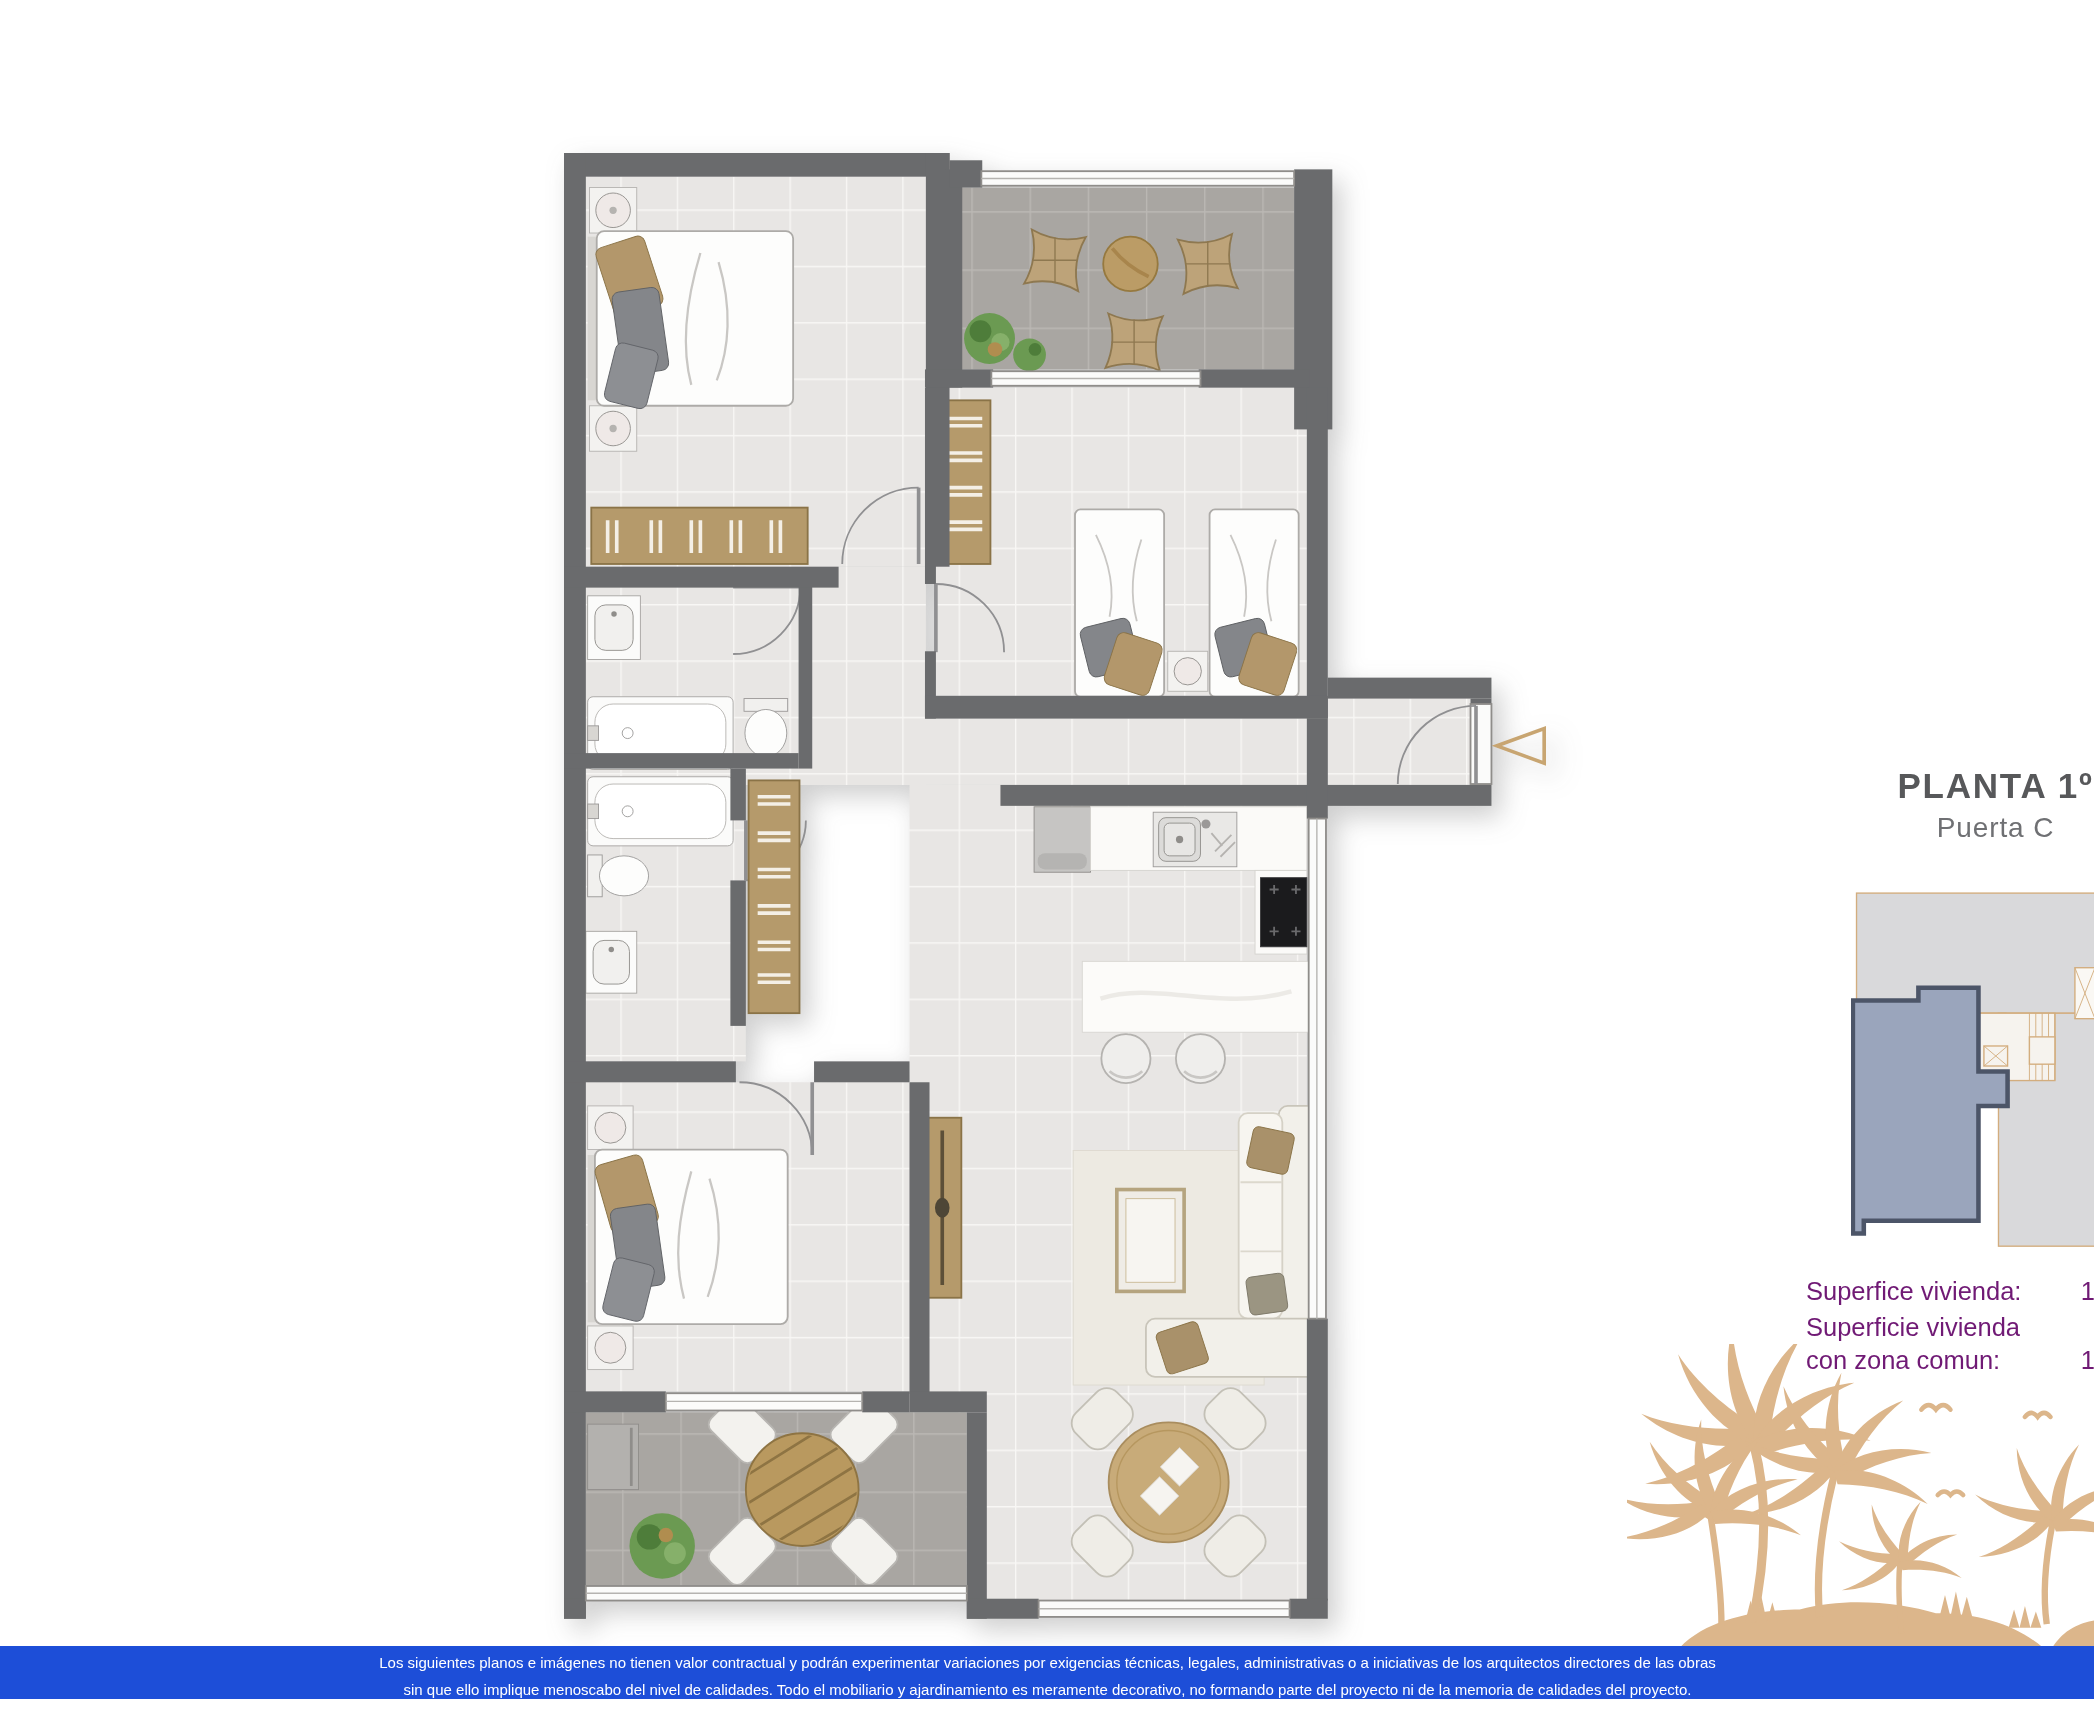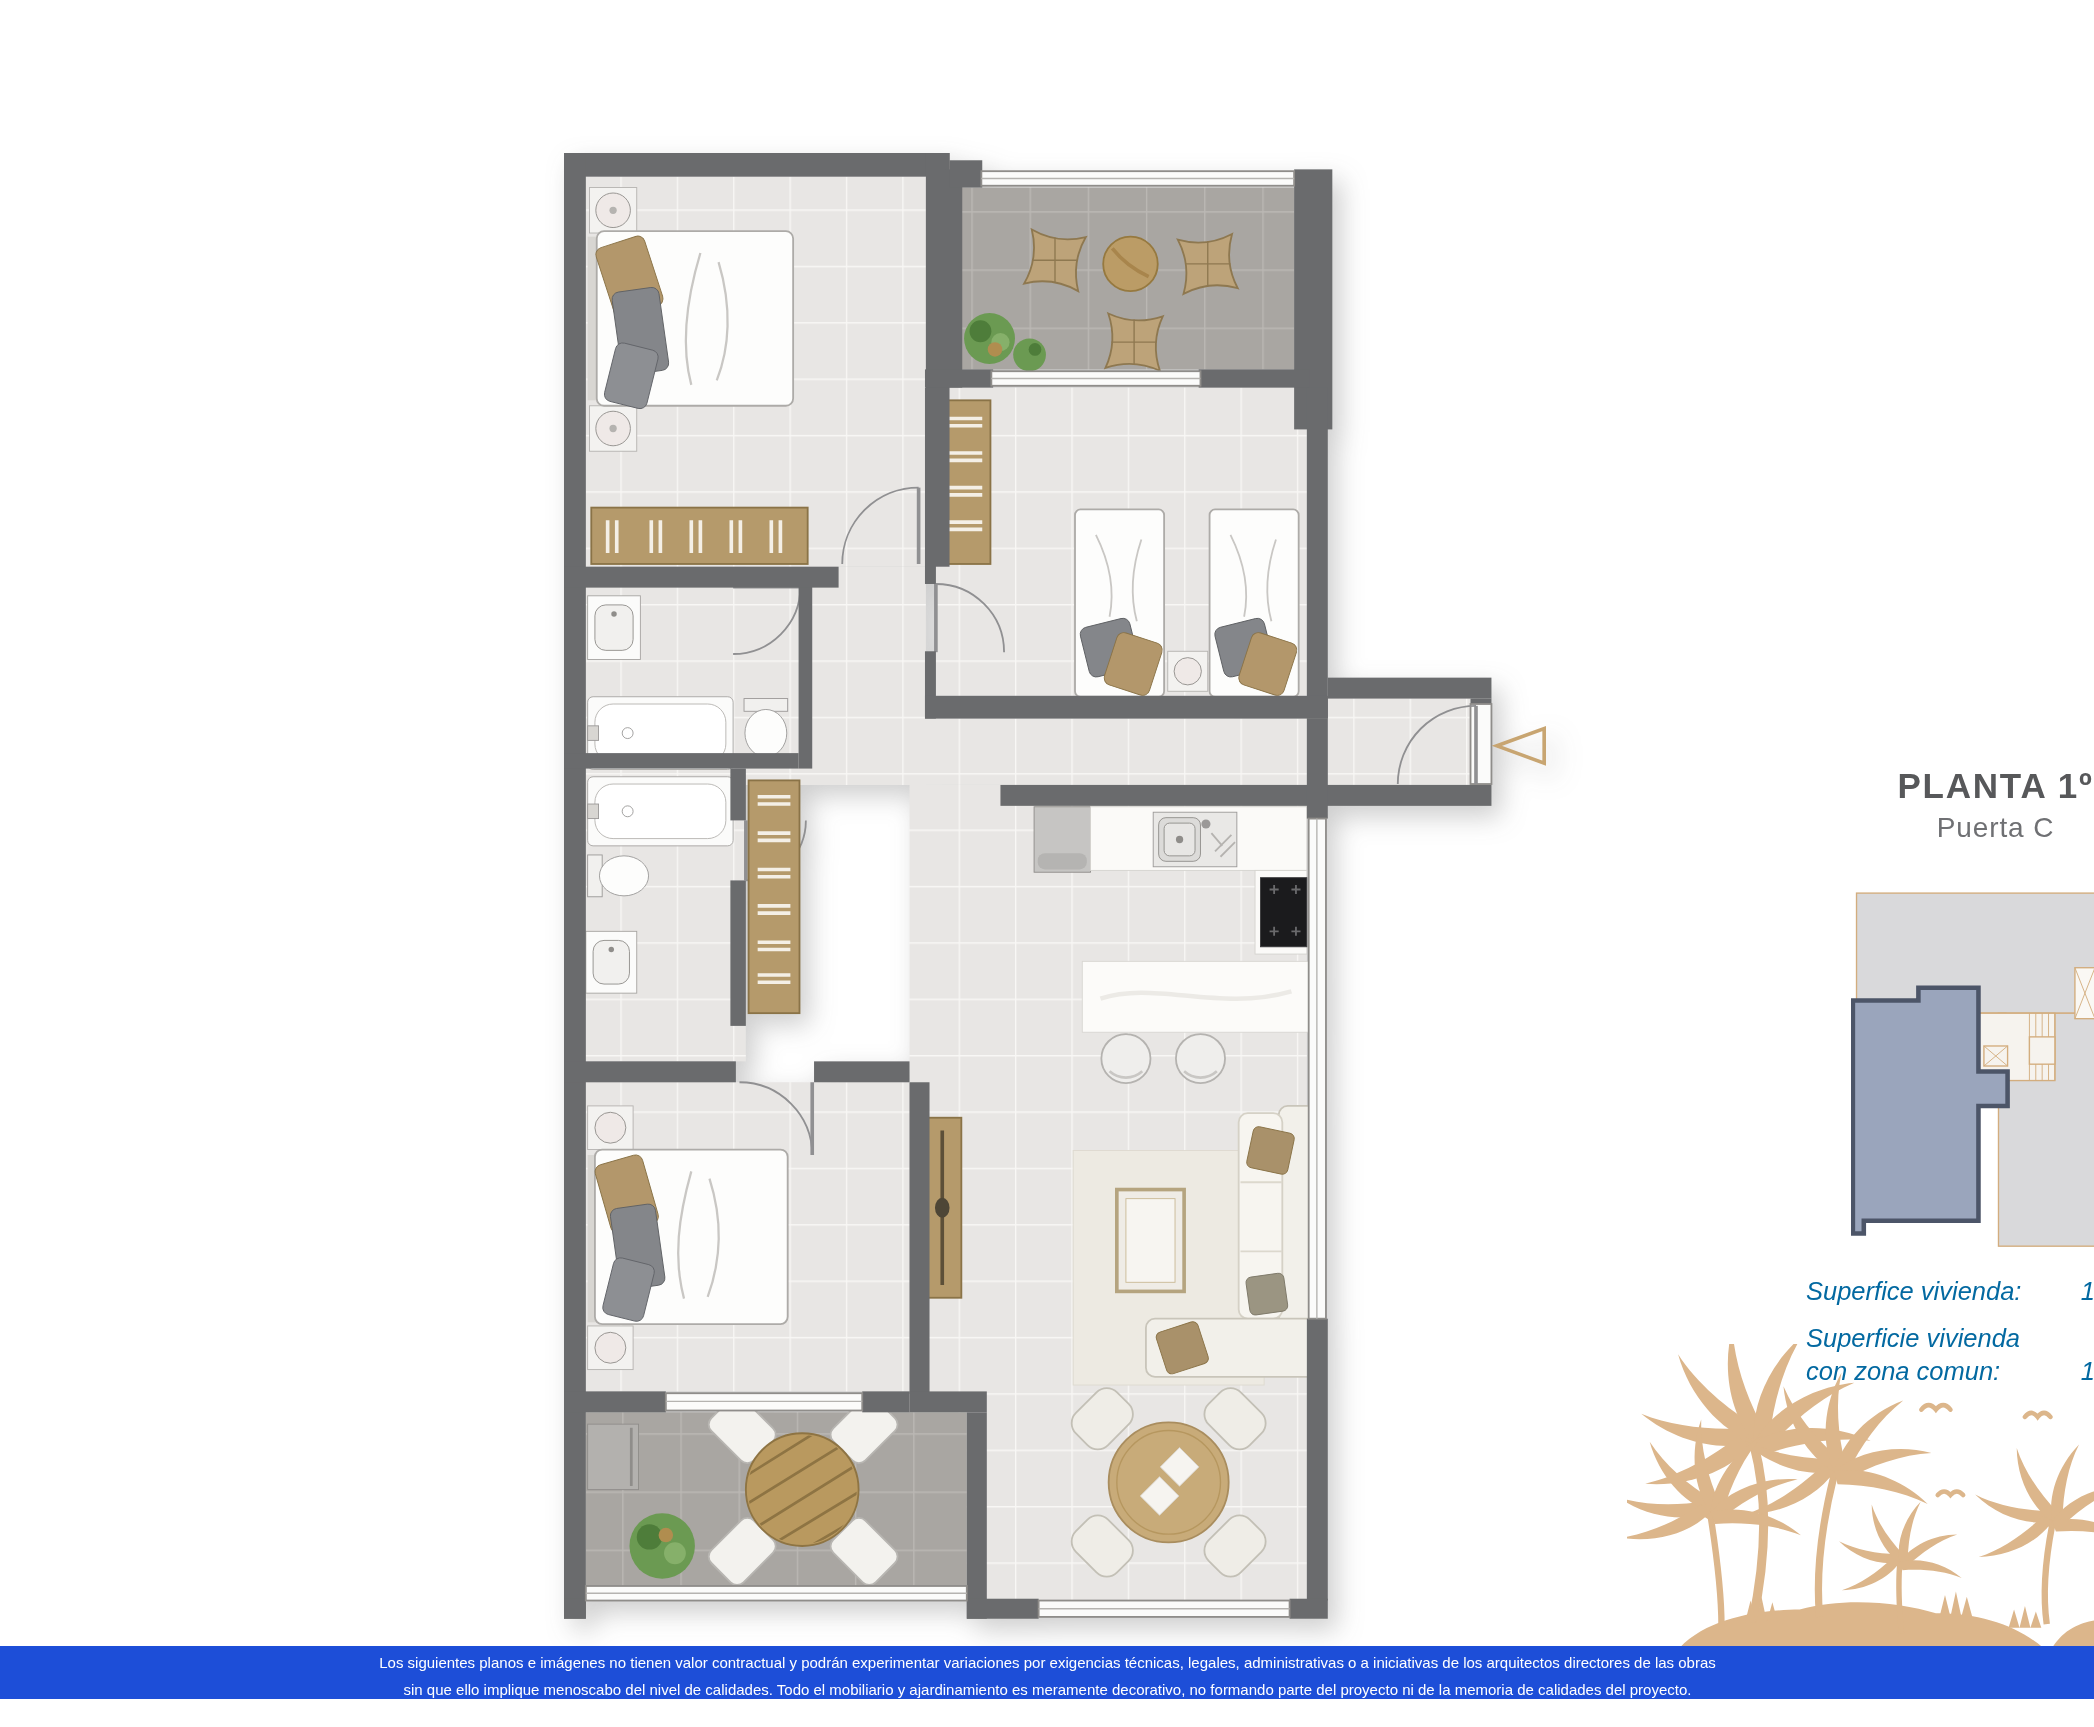--- a/index.html
+++ b/index.html
@@ -9,24 +9,24 @@
   }
   .abs{position:absolute;}
   
   #plan{left:564px;top:153px;width:982px;height:1473px;
         filter:drop-shadow(9px 11px 12.7px rgba(60,60,60,0.25));}
   
   #title-block{left:1882px;top:766px;width:227px;text-align:center;color:#57585a;}
   #title-block .floor{font-size:35px;font-weight:bold;letter-spacing:1.8px;margin:0;}
   #title-block .door{font-size:28px;font-weight:400;color:#6f7073;letter-spacing:0.9px;margin:5.5px 0 0 0;}
   #keyplan{left:1851px;top:884px;width:244px;height:364px;}
-  #surface-block{left:1806px;top:1275px;width:289px;color:#0369a1;font-style:italic;}
+  #surface-block{left:1806px;top:1275px;width:289px;color:#701a75;}
   .surface-row{display:flex;justify-content:space-between;align-items:flex-end;
                font-size:25.5px;line-height:33px;}
-  .surface-row + .surface-row{margin-top:14px;}
+  .surface-row + .surface-row{margin-top:3px;}
   .surface-label{width:229px;}
   .surface-value{flex:0 0 auto;}
   #palms{left:1627px;top:1344px;width:467px;height:304px;}
   
   #gold-bar{left:0;top:1646px;width:2095px;height:53px;background:#1d4ed8;}
   #gold-bar .txt{color:#ffffff;font-size:15px;line-height:19px;text-align:center;
                  padding-top:7.3px;margin:0;}
 </style>
 </head>
 <body>

